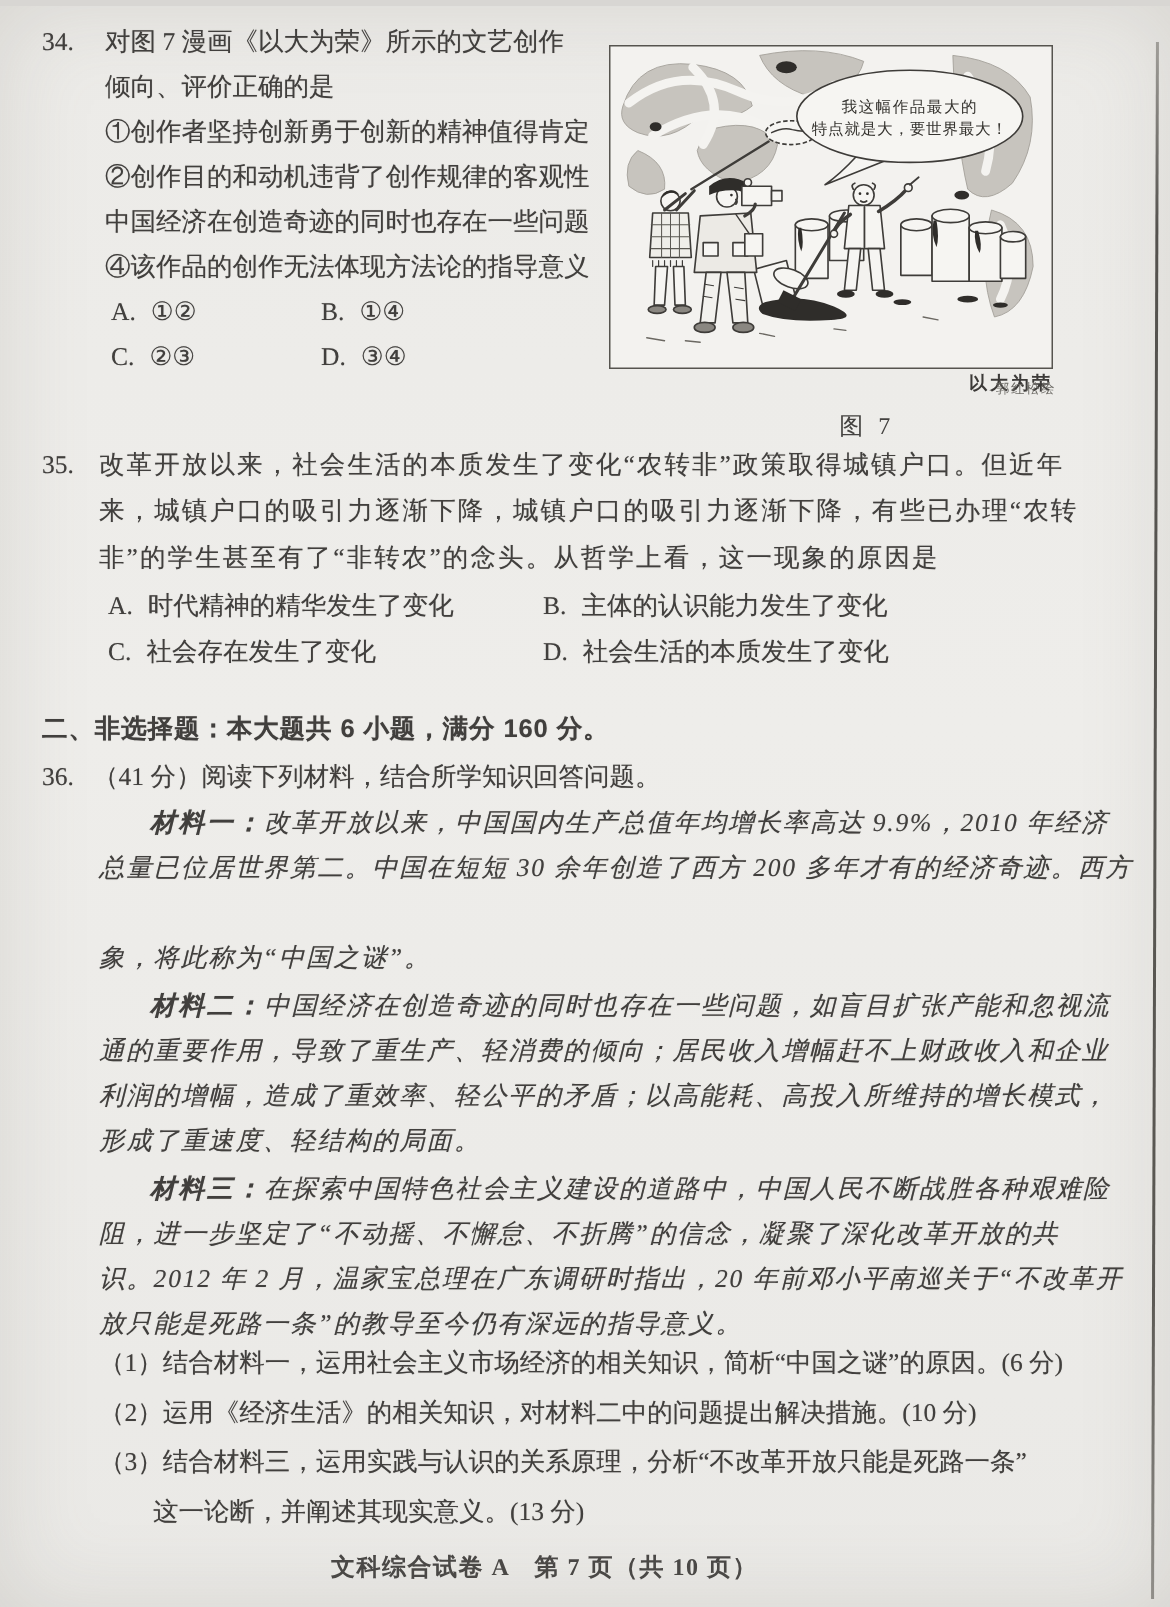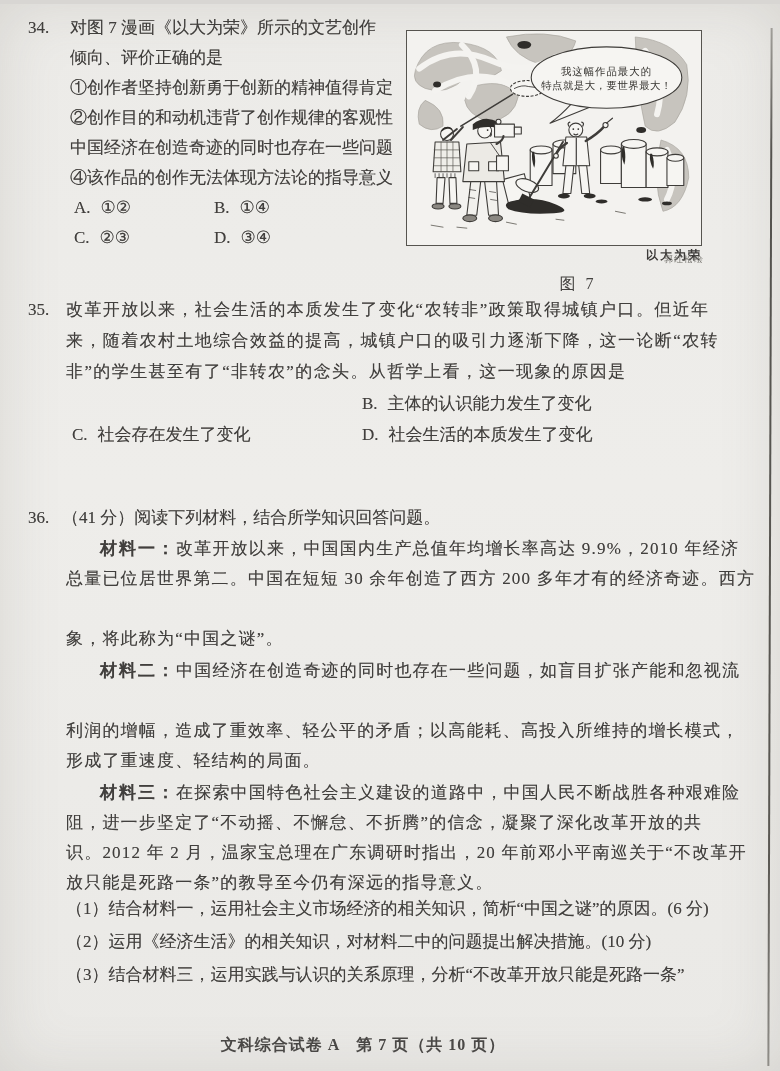--- a/index.html
+++ b/index.html
@@ -7,21 +7,21 @@
     position:relative;width:780px;height:1071px;margin:4px auto;
     background:linear-gradient(180deg,#ecebe8 0%,#eeedea 45%,#eae9e6 100%);
     box-shadow:inset 0 0 60px rgba(120,115,108,.18);
     font-family:"Liberation Serif","DejaVu Serif",serif;
     color:#413f3d;overflow:hidden;
   }
   .ln{position:absolute;font-size:17px;line-height:23px;white-space:nowrap;
       text-shadow:0 0 .5px rgba(60,58,55,.45);}
   .wide{letter-spacing:1.4px;}
   .num{letter-spacing:0;}
-  .kai{letter-spacing:1.2px;}
+  .kai{font-style:italic;letter-spacing:1.2px;}
   .kai .mlabel{font-weight:bold;letter-spacing:2px;}
   .opt-label{margin-right:10px;}
   .heading{font-weight:bold;font-family:"Liberation Sans","DejaVu Sans",sans-serif;
            font-size:17px;letter-spacing:.6px;}
   .figbox{position:absolute;left:406px;top:26px;width:296px;height:216px;
           border:1px solid #56544f;background:#f3f2ef;box-sizing:border-box;}
   .figcaption{position:absolute;left:406px;top:243px;width:296px;text-align:right;
               font-family:"Liberation Sans","DejaVu Sans",sans-serif;
               font-weight:bold;font-size:12px;letter-spacing:2px;color:#3c3a38;}
   .figcredit{position:absolute;left:664px;top:249px;font-size:9px;color:#6e6c67;letter-spacing:1px;}
@@ -177,62 +177,68 @@
         <text x="201" y="59" font-size="10.5" text-anchor="middle" letter-spacing="0.5">特点就是大，要世界最大！</text>
       </g>
     </svg>
   </div>
   <div class="figcaption">以大为荣</div>
   <div class="figcredit">郭红松绘</div>
   <div class="figlabel">图 7</div>
 
   <div class="ln num" style="left:28px;top:294px">35.</div>
   <div class="ln wide" style="left:66px;top:294px">改革开放以来，社会生活的本质发生了变化“农转非”政策取得城镇户口。但近年</div>
-  <div class="ln wide" style="left:66px;top:325px">来，随着农村土地综合效益的提高，城镇户口的吸引力逐渐下降，这一论断“农转</div>
+  <div class="ln wide" style="left:66px;top:325px">来，城镇户口的吸引力逐渐下降，城镇户口的吸引力逐渐下降，有些已办理“农转</div>
   <div class="ln wide" style="left:66px;top:356px">非”的学生甚至有了“非转农”的念头。从哲学上看，这一现象的原因是</div>
 
+  <div class="ln" style="left:72px;top:388px">
+    <span class="opt-label">A.</span><span>时代精神的精华发生了变化</span>
+  </div>
   <div class="ln" style="left:362px;top:388px">
     <span class="opt-label">B.</span><span>主体的认识能力发生了变化</span>
   </div>
   <div class="ln" style="left:72px;top:419px">
     <span class="opt-label">C.</span><span>社会存在发生了变化</span>
   </div>
   <div class="ln" style="left:362px;top:419px">
     <span class="opt-label">D.</span><span>社会生活的本质发生了变化</span>
   </div>
 
+  <div class="ln heading" style="left:28px;top:470px">二、非选择题：本大题共 6 小题，满分 160 分。</div>
 
   <div class="ln num" style="left:28px;top:502px">36.</div>
   <div class="ln" style="left:62px;top:502px">（41 分）阅读下列材料，结合所学知识回答问题。</div>
 
   <div class="ln kai" style="left:100px;top:533px">
     <span class="mlabel">材料一：</span><span>改革开放以来，中国国内生产总值年均增长率高达 9.9%，2010 年经济</span>
   </div>
   <div class="ln kai" style="left:66px;top:563px">总量已位居世界第二。中国在短短 30 余年创造了西方 200 多年才有的经济奇迹。西方</div>
   <div class="ln kai" style="left:66px;top:623px">象，将此称为“中国之谜”。</div>
 
   <div class="ln kai" style="left:100px;top:655px">
     <span class="mlabel">材料二：</span><span>中国经济在创造奇迹的同时也存在一些问题，如盲目扩张产能和忽视流</span>
   </div>
+  <div class="ln kai" style="left:66px;top:685px">通的重要作用，导致了重生产、轻消费的倾向；居民收入增幅赶不上财政收入和企业</div>
   <div class="ln kai" style="left:66px;top:715px">利润的增幅，造成了重效率、轻公平的矛盾；以高能耗、高投入所维持的增长模式，</div>
   <div class="ln kai" style="left:66px;top:745px">形成了重速度、轻结构的局面。</div>
 
   <div class="ln kai" style="left:100px;top:777px">
     <span class="mlabel">材料三：</span><span>在探索中国特色社会主义建设的道路中，中国人民不断战胜各种艰难险</span>
   </div>
   <div class="ln kai" style="left:66px;top:807px">阻，进一步坚定了“不动摇、不懈怠、不折腾”的信念，凝聚了深化改革开放的共</div>
   <div class="ln kai" style="left:66px;top:837px">识。2012 年 2 月，温家宝总理在广东调研时指出，20 年前邓小平南巡关于“不改革开</div>
   <div class="ln kai" style="left:66px;top:867px">放只能是死路一条”的教导至今仍有深远的指导意义。</div>
 
   <div class="ln" style="left:66px;top:893px">
     <span>（1）</span><span>结合材料一，运用社会主义市场经济的相关知识，简析“中国之谜”的原因。(6 分)</span>
   </div>
   <div class="ln" style="left:66px;top:926px">
     <span>（2）</span><span>运用《经济生活》的相关知识，对材料二中的问题提出解决措施。(10 分)</span>
   </div>
   <div class="ln" style="left:66px;top:959px">
     <span>（3）</span><span>结合材料三，运用实践与认识的关系原理，分析“不改革开放只能是死路一条”</span>
   </div>
+  <div class="ln" style="left:102px;top:992px">这一论断，并阐述其现实意义。(13 分)</div>
 
   <div class="footer">文科综合试卷 A　第 7 页（共 10 页）</div>
 
   <div class="scanline"></div>
 </div>
 
 </body></html>

